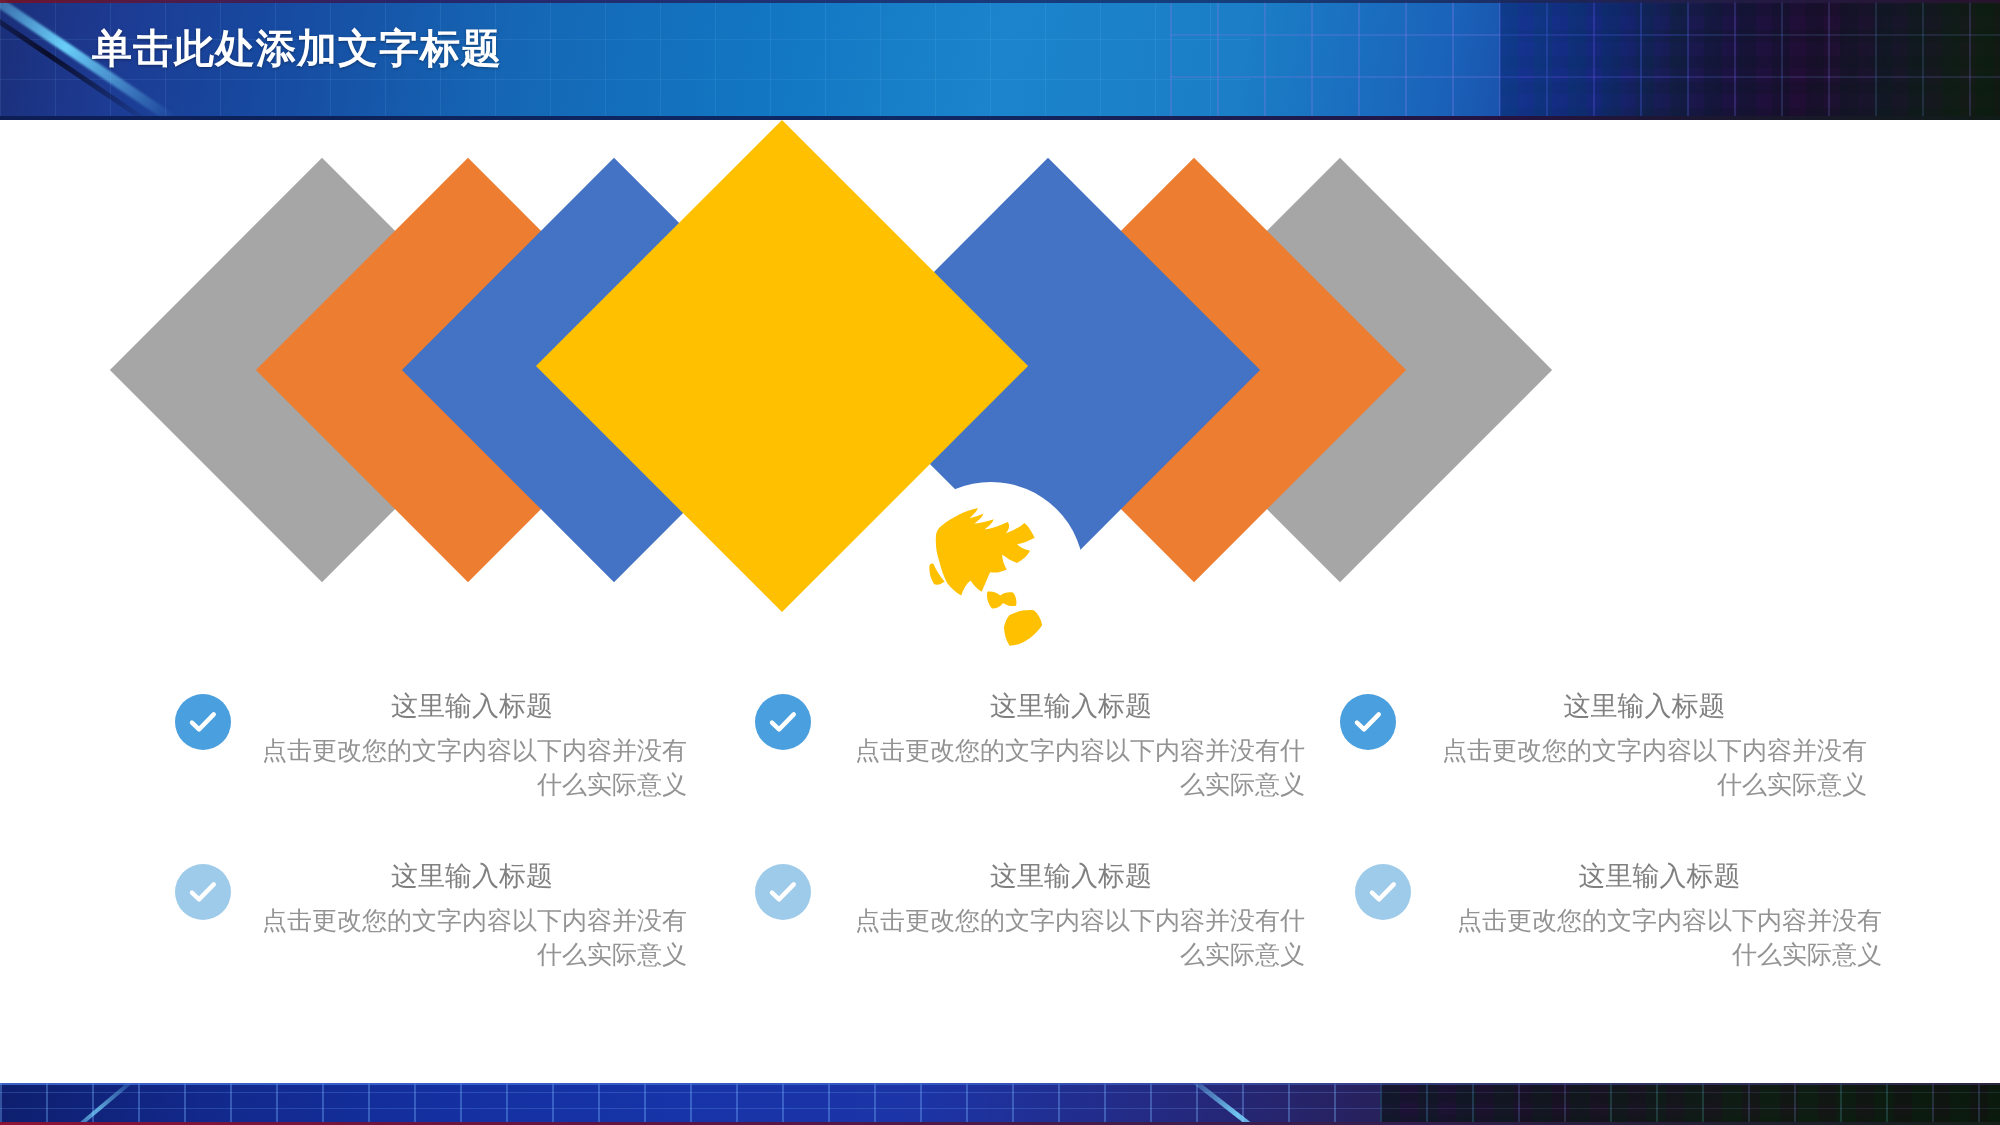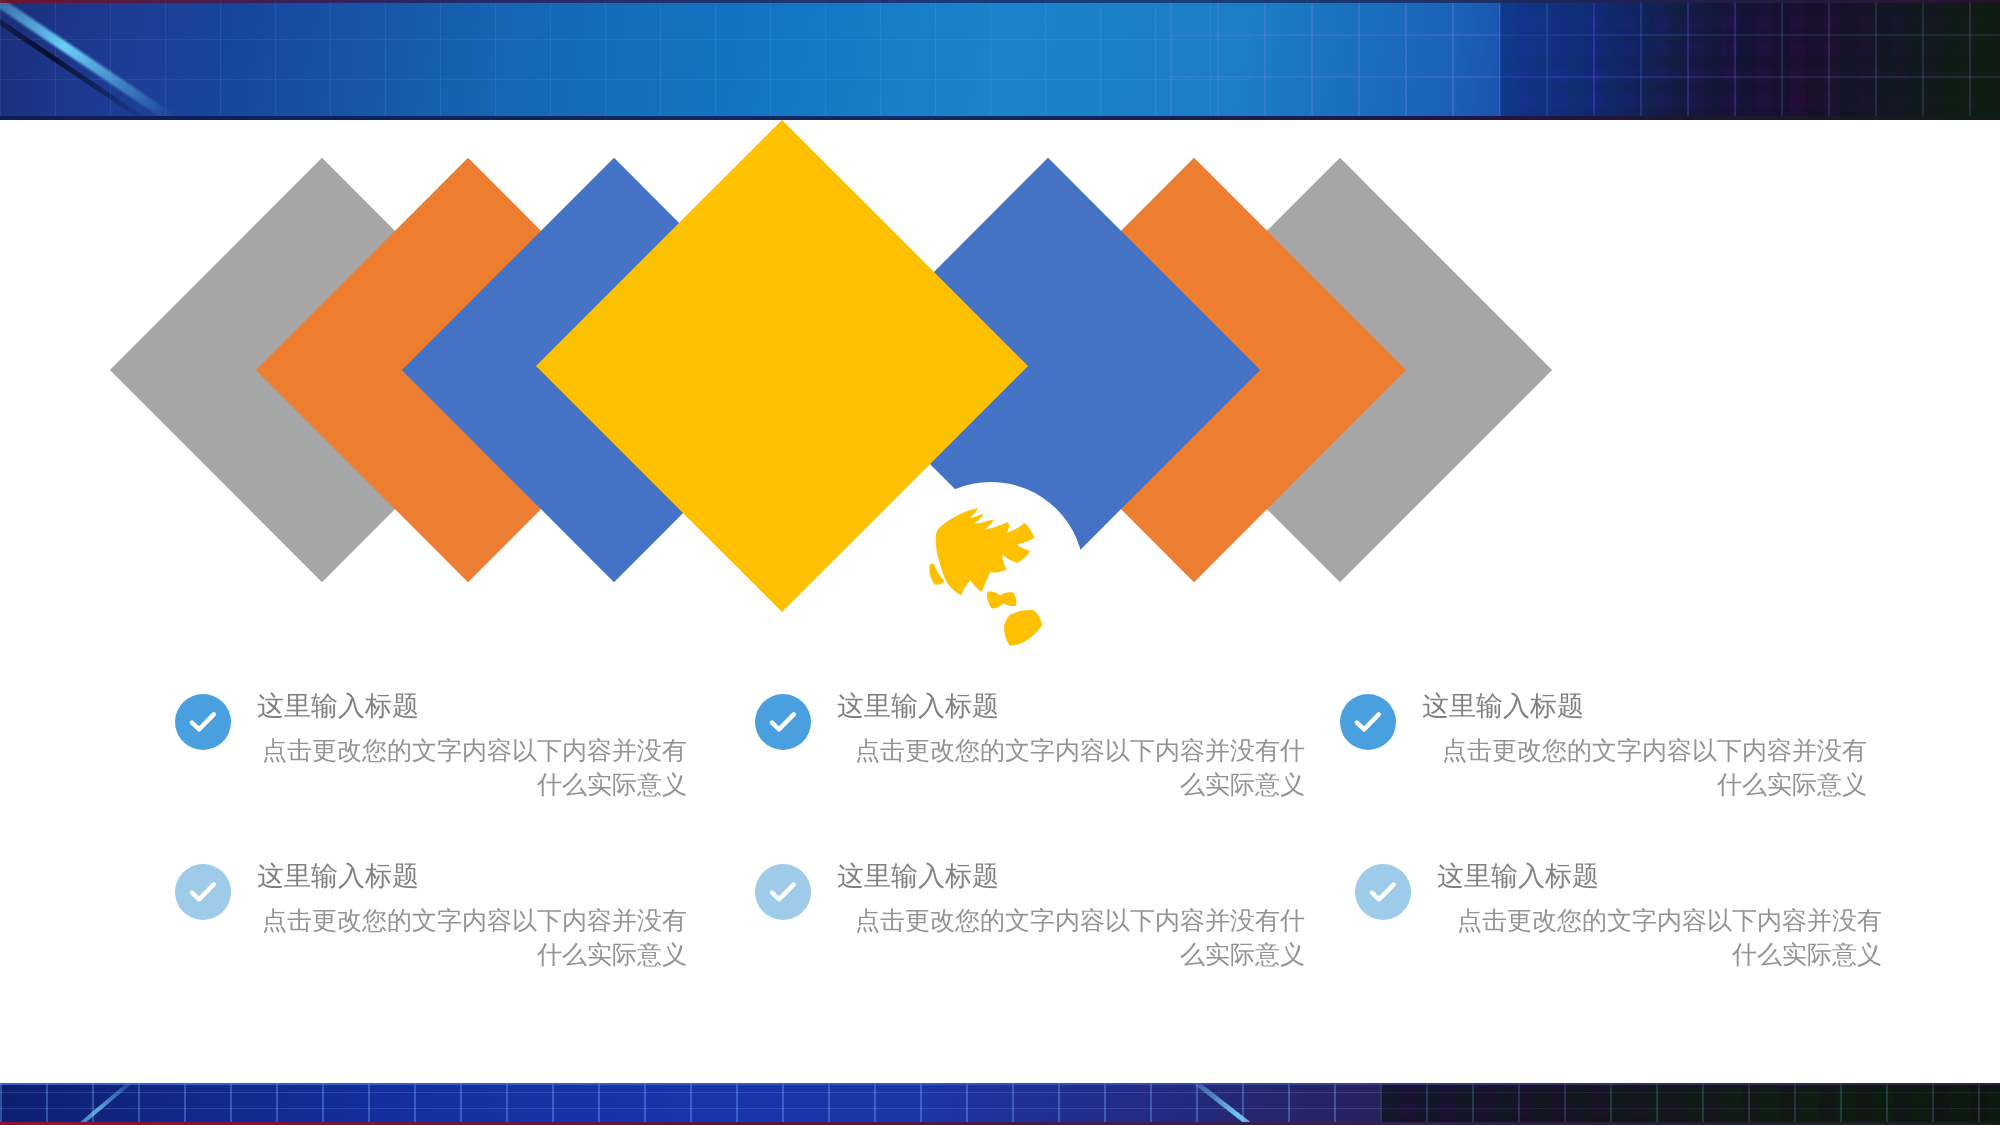--- a/index.html
+++ b/index.html
@@ -166,38 +166,39 @@
     flex:0 0 56px;
     display:flex;align-items:center;justify-content:center;
     margin-top:4px;
   }
   .check.dark{background:#4a9fde;}
   .check.light{background:#9ecbea;}
   .check svg{width:34px;height:34px;display:block;}
   .itxt{margin-left:26px;}
   .ititle{
     font-size:27px;color:#808080;line-height:1.25;
-    margin-bottom:9px;white-space:nowrap;
+    margin-bottom:9px;white-space:nowrap;text-align:center;
   }
   .idesc{
     font-size:25px;color:#939393;line-height:1.38;text-align:right;
   }
 </style>
 </head>
 <body>
 
 <div class="header">
   <div class="grid-left"></div>
   <div class="fan" id="fan"></div>
   <div class="diagL2"></div>
   <div class="diagL"></div>
   <div class="grid-right"></div>
   <div class="circuit"></div>
   <div class="topline"></div>
   <div class="botline"></div>
+  <div class="slide-title">单击此处添加文字标题</div>
 </div>
 
 <div class="diagram" id="diagram">
     <div class="dia" style="width: 348px; height: 348px; left: 608px; top: 72px; background: rgb(255, 192, 0); z-index: 4;"></div>
     <div class="dia" style="width: 300px; height: 300px; left: 898px; top: 100px; background: rgb(68, 114, 196); z-index: 3;"></div>
     <div class="dia" style="width: 300px; height: 300px; left: 464px; top: 100px; background: rgb(68, 114, 196); z-index: 3;"></div>
     <div class="dia" style="width: 300px; height: 300px; left: 1044px; top: 100px; background: rgb(237, 125, 49); z-index: 2;"></div>
     <div class="dia" style="width: 300px; height: 300px; left: 318px; top: 100px; background: rgb(237, 125, 49); z-index: 2;"></div>
     <div class="dia" style="width: 300px; height: 300px; left: 1190px; top: 100px; background: rgb(166, 166, 166); z-index: 1;"></div>
     <div class="dia" style="width: 300px; height: 300px; left: 172px; top: 100px; background: rgb(166, 166, 166); z-index: 1;"></div>

